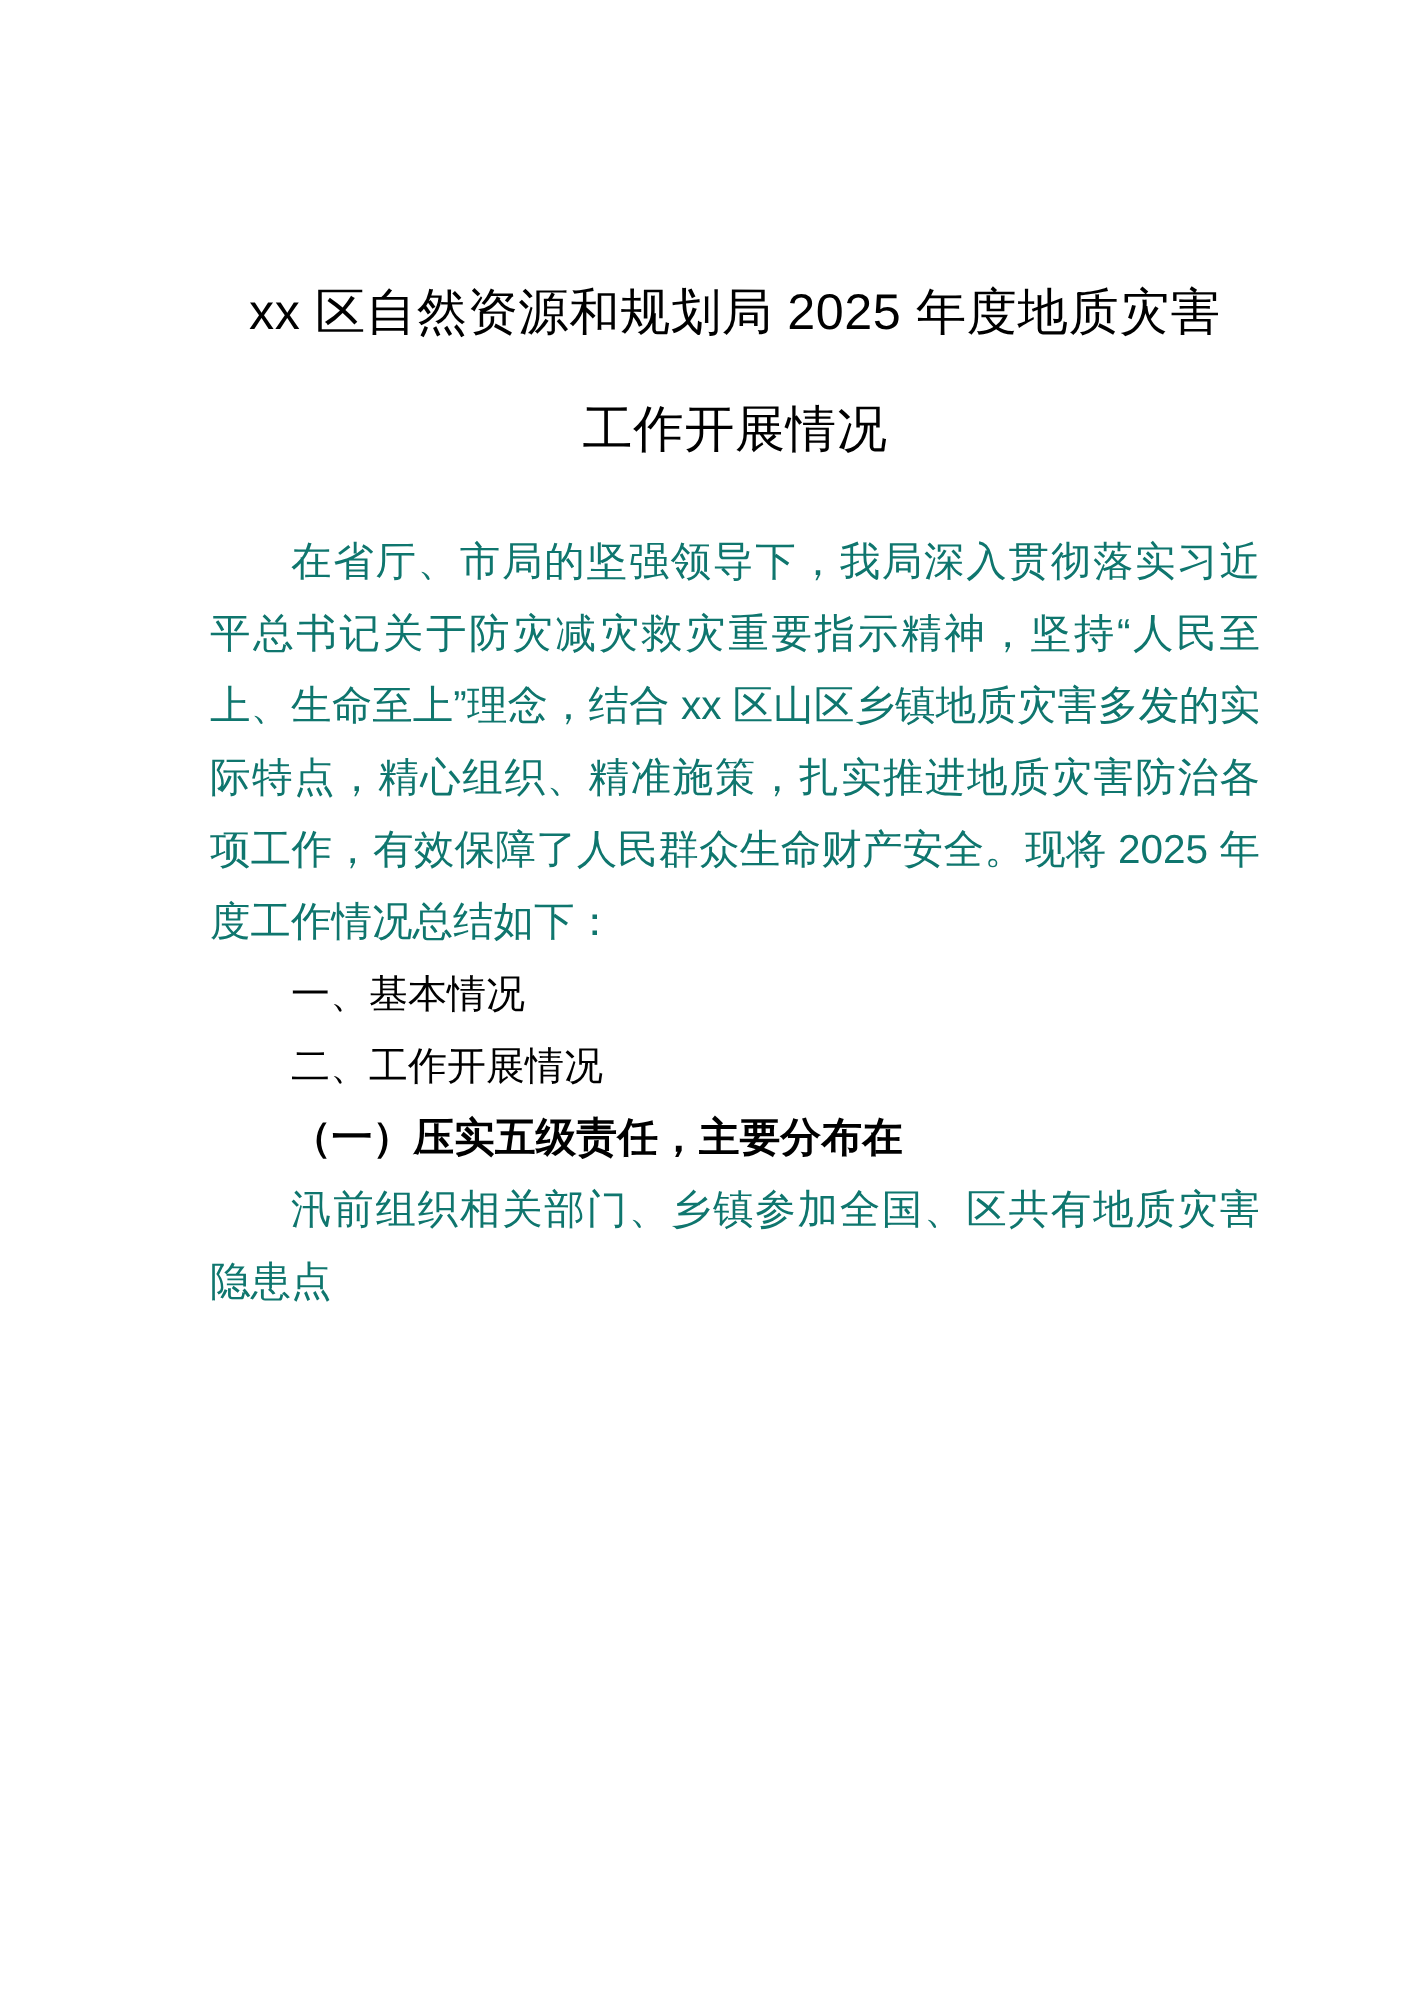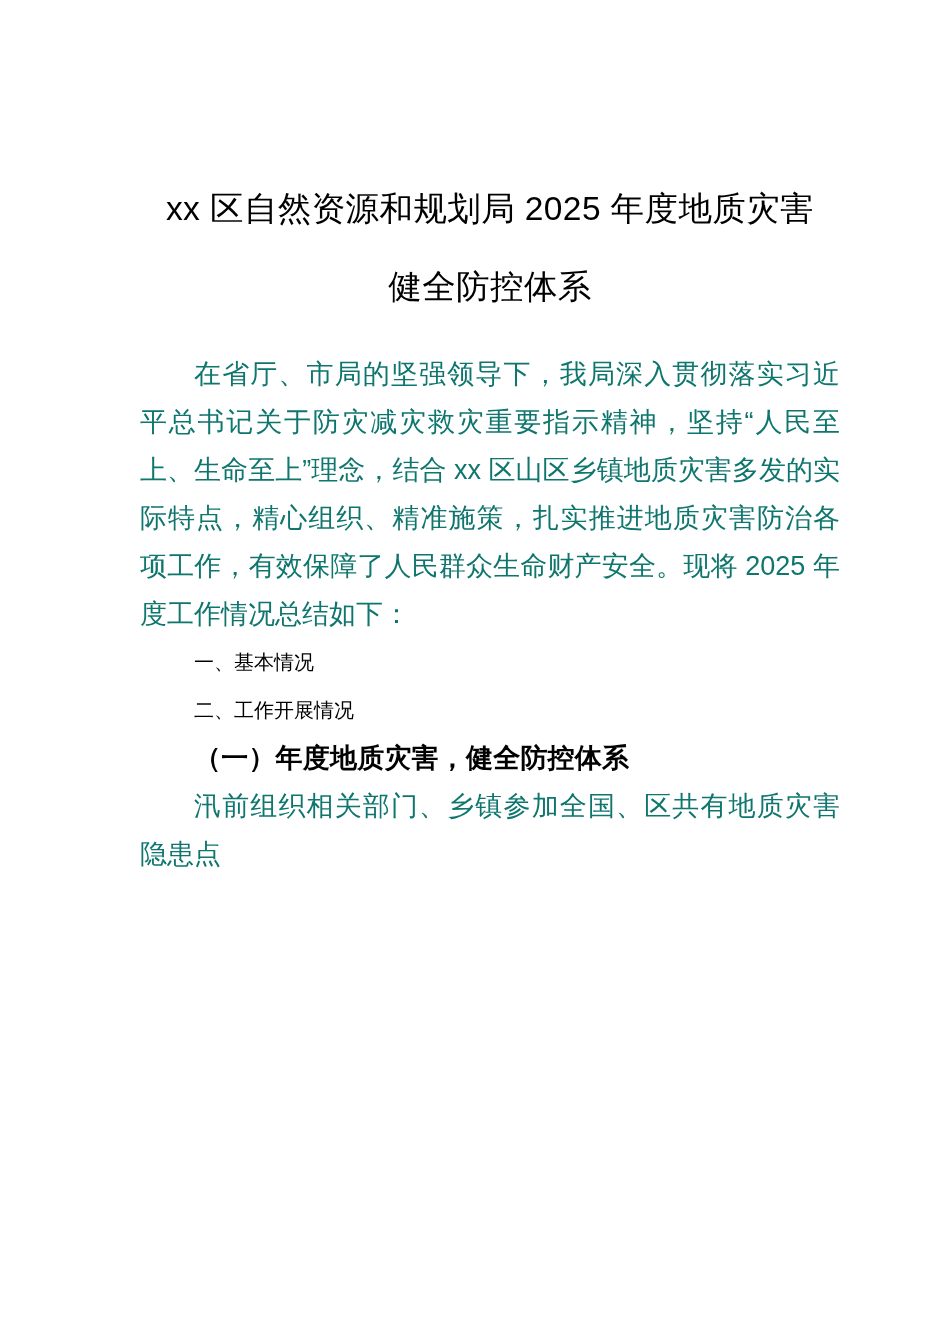--- a/index.html
+++ b/index.html
@@ -61,21 +61,21 @@
     word-break: break-all;
   }
 
   .para-lead {
     margin-top: 24px;
   }
 
   .heading-num {
     margin: 0;
     padding: 0;
-    font-size: 20px;
+    font-size: 26px;
     line-height: 48px;
     text-indent: 54px;
     font-weight: 400;
     color: #000000;
   }
 
   .heading-sub {
     margin: 0;
     padding: 0;
     font-size: 27px;
@@ -87,28 +87,28 @@
   }
 </style>
 </head>
 <body>
 
 <div class="page">
   <div class="content">
 
     <div class="doc-title">
       <span class="title-line">xx 区自然资源和规划局 2025 年度地质灾害</span>
-      <span class="title-line">健全防控体系</span>
+      <span class="title-line">工作开展情况</span>
     </div>
 
     <p class="para para-lead">在省厅、市局的坚强领导下，我局深入贯彻落实习近平总书记关于防灾减灾救灾重要指示精神，坚持“人民至上、生命至上”理念，结合 xx 区山区乡镇地质灾害多发的实际特点，精心组织、精准施策，扎实推进地质灾害防治各项工作，有效保障了人民群众生命财产安全。现将 2025 年度工作情况总结如下：</p>
 
     <p class="heading-num">一、基本情况</p>
 
 
     <p class="heading-num">二、工作开展情况</p>
 
-    <p class="heading-sub">（一）年度地质灾害，健全防控体系</p>
+    <p class="heading-sub">（一）压实五级责任，主要分布在</p>
 
     <p class="para">汛前组织相关部门、乡镇参加全国、区共有地质灾害隐患点</p>
 
   </div>
 </div>
 
 </body></html>

